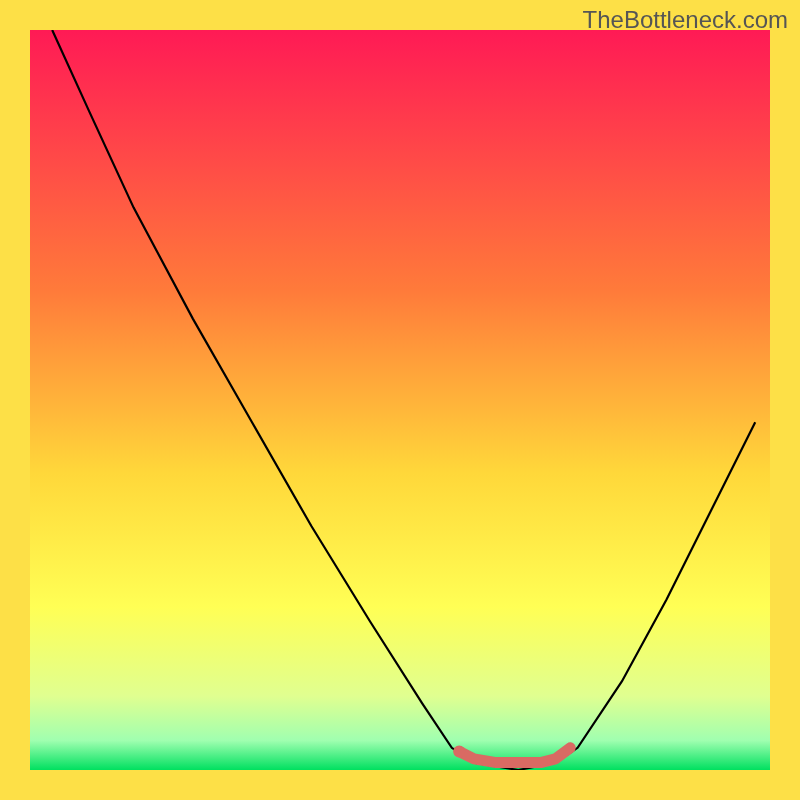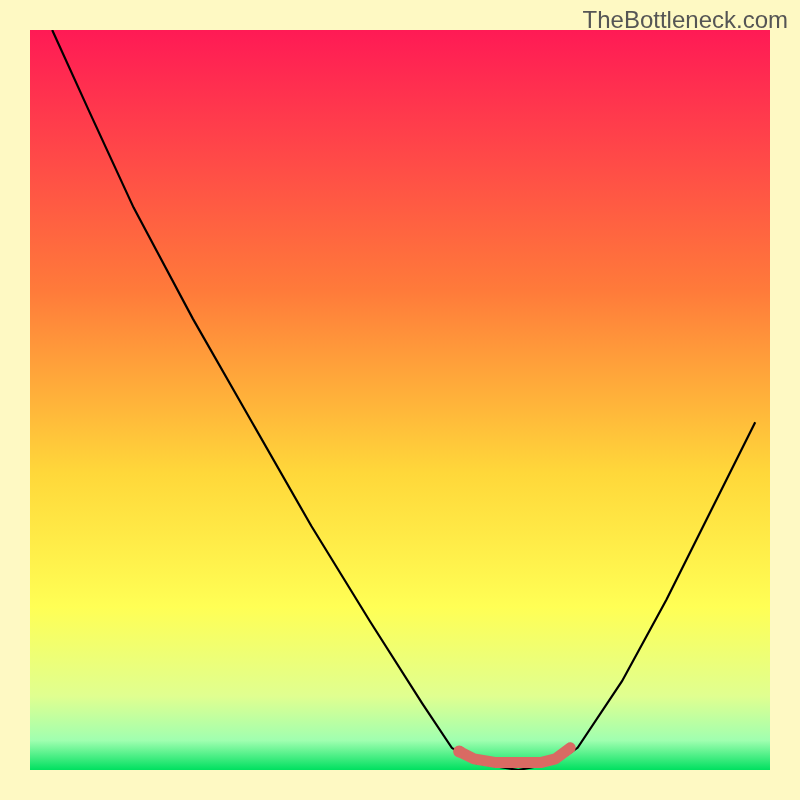--- a/index.html
+++ b/index.html
@@ -1,20 +1,20 @@
 <!DOCTYPE html>
 <html><head>
 <meta charset="utf-8">
 <style>
   * { margin: 0; padding: 0; box-sizing: border-box; }
   html, body { width: 800px; height: 800px; overflow: hidden; }
   .chart-container {
     width: 800px;
     height: 800px;
-    background: #fef9c3;
+    background: #fde047;
     position: relative;
     padding-left: 19px;
   }
   .watermark {
     position: absolute;
     top: 6px;
     right: 12px;
     color: #555;
     font-family: Arial, Helvetica, sans-serif;
     font-size: 24px;

